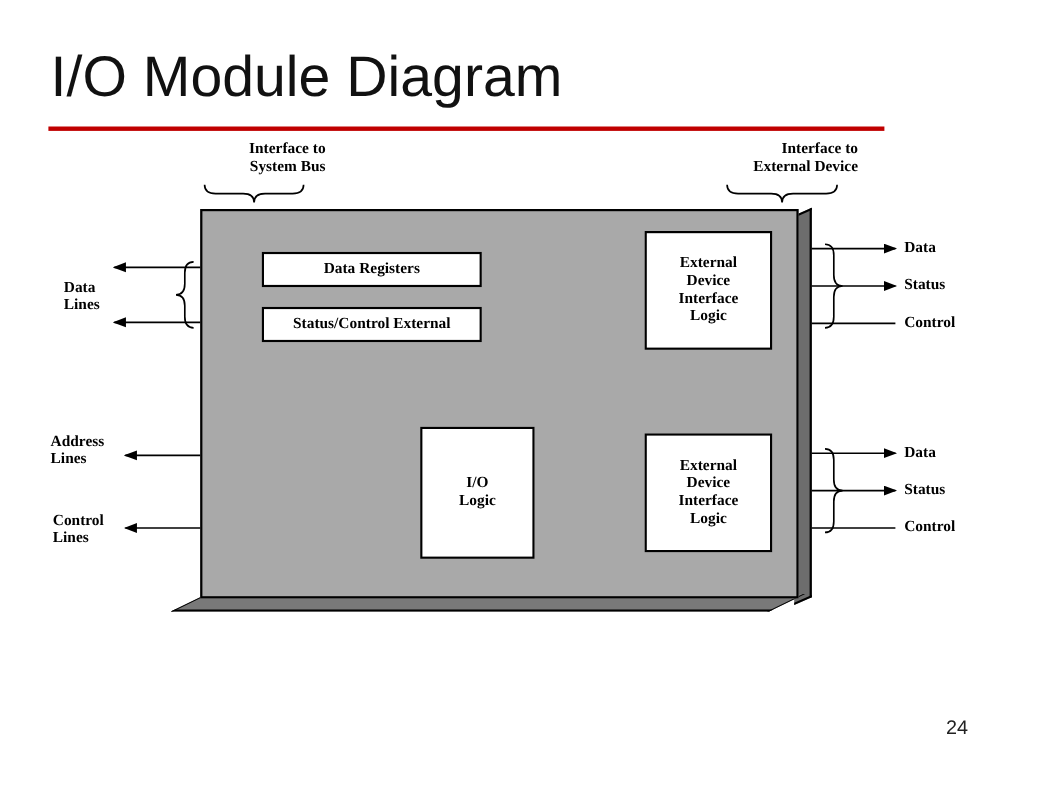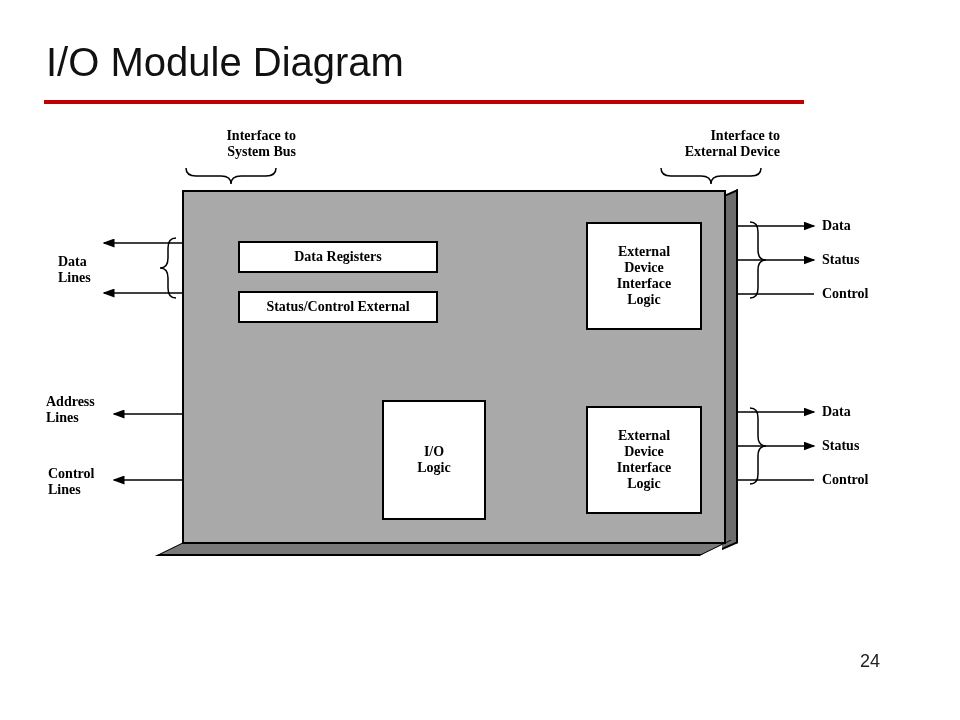--- a/index.html
+++ b/index.html
@@ -12,21 +12,21 @@
     position:relative;
     overflow:hidden;
   }
   .slide{
     position:absolute;
     left:20px; top:20px;
     width:920px; height:680px;
   }
   .title{
     font-family:Verdana,Geneva,sans-serif;
-    font-size:40px;
+    font-size:52px;
     font-weight:400;
     margin:20px 0 15px 26px;
     color:#111;
   }
   .red-rule{
     height:4px;
     background:#c00000;
     margin:0 0 0 24px;
     width:760px;
   }
@@ -73,21 +73,20 @@
     position:absolute;
     background:#fff;
     border:2px solid #000;
     font-weight:bold;
     font-size:14px;
     display:flex;
     align-items:center;
     justify-content:center;
     text-align:center;
     line-height:1.15;
-    margin-top:12px;
   }
   .lbl{
     position:absolute;
     font-weight:bold;
     font-size:14px;
     text-align:right;
     line-height:1.15;
     white-space:nowrap;
   }
   .lbl-left{ text-align:left; }

